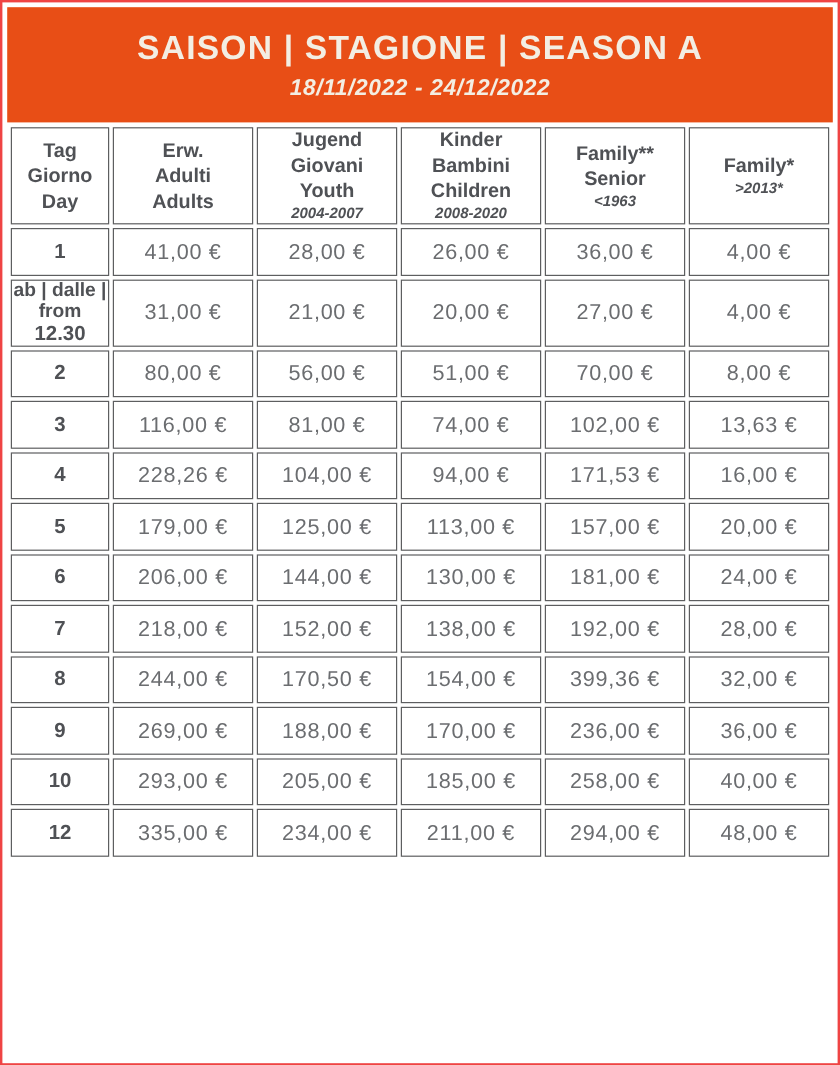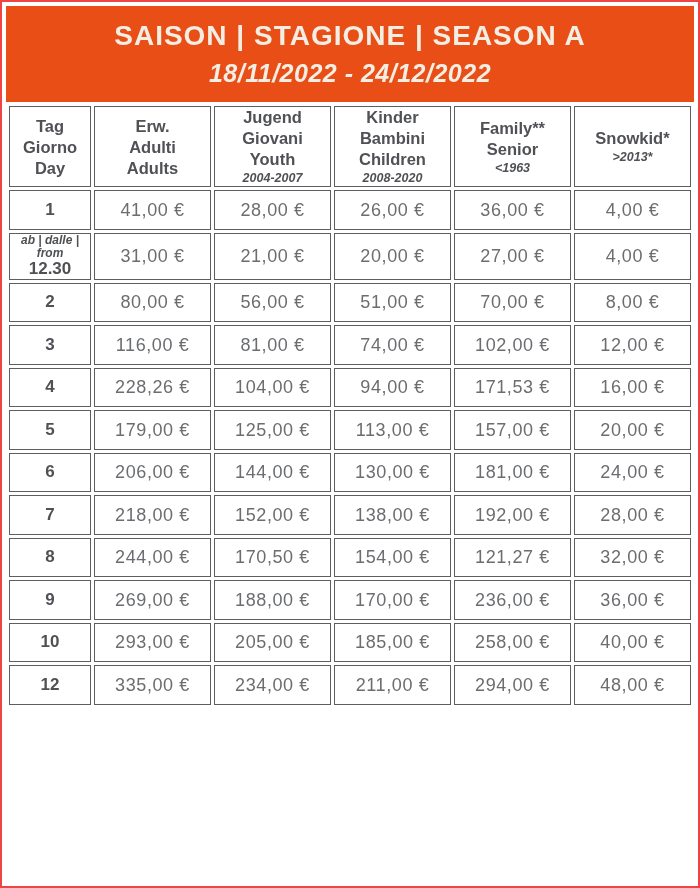--- a/index.html
+++ b/index.html
@@ -26,21 +26,21 @@
     gap: 7px;
   }
   .banner-title {
     color: #F3EEE3;
     font-size: 28px;
     font-weight: bold;
     letter-spacing: 1px;
   }
   .banner-date {
     color: #F3EEE3;
-    font-size: 25px;
+    font-size: 19px;
     font-style: italic;
     font-weight: 600;
     letter-spacing: 0.5px;
     text-align: right;
   }
   table.price-table {
     width: 100%;
     border-collapse: separate;
     border-spacing: 3px;
     margin-top: 1px;
@@ -71,22 +71,21 @@
   .col-note {
     color: #4f5155;
     font-size: 12.5px;
     font-style: italic;
     font-weight: 600;
     line-height: 1.2;
     margin-top: 1px;
   }
   .day-note {
     color: #4f5155;
-    font-size: 12px;
-    font-style: italic;
+    font-size: 16px;
     font-weight: 600;
     line-height: 1.1;
   }
   .day-number {
     color: #4f5155;
     font-size: 17px;
     font-weight: 600;
     line-height: 1.1;
   }
   .price-value {
@@ -147,21 +146,21 @@
           </th>
           <th>
             <div class="col-head">
               <div class="col-line">Family**</div>
               <div class="col-line">Senior</div>
               <div class="col-note">&lt;1963</div>
             </div>
           </th>
           <th>
             <div class="col-head">
-              <div class="col-line">Snowkid*</div>
+              <div class="col-line">Family*</div>
               <div class="col-note">&gt;2013*</div>
             </div>
           </th>
         </tr>
     </thead>
     <tbody id="table-body">
         <tr>
           <td>
             <div class="day-number">1</div>
           </td>
@@ -232,21 +231,21 @@
           <td>
             <div class="price-value">81,00 €</div>
           </td>
           <td>
             <div class="price-value">74,00 €</div>
           </td>
           <td>
             <div class="price-value">102,00 €</div>
           </td>
           <td>
-            <div class="price-value">12,00 €</div>
+            <div class="price-value">13,63 €</div>
           </td>
         </tr>
         <tr>
           <td>
             <div class="day-number">4</div>
           </td>
           <td>
             <div class="price-value">228,26 €</div>
           </td>
           <td>
@@ -329,21 +328,21 @@
           <td>
             <div class="price-value">244,00 €</div>
           </td>
           <td>
             <div class="price-value">170,50 €</div>
           </td>
           <td>
             <div class="price-value">154,00 €</div>
           </td>
           <td>
-            <div class="price-value">121,27 €</div>
+            <div class="price-value">399,36 €</div>
           </td>
           <td>
             <div class="price-value">32,00 €</div>
           </td>
         </tr>
         <tr>
           <td>
             <div class="day-number">9</div>
           </td>
           <td>

